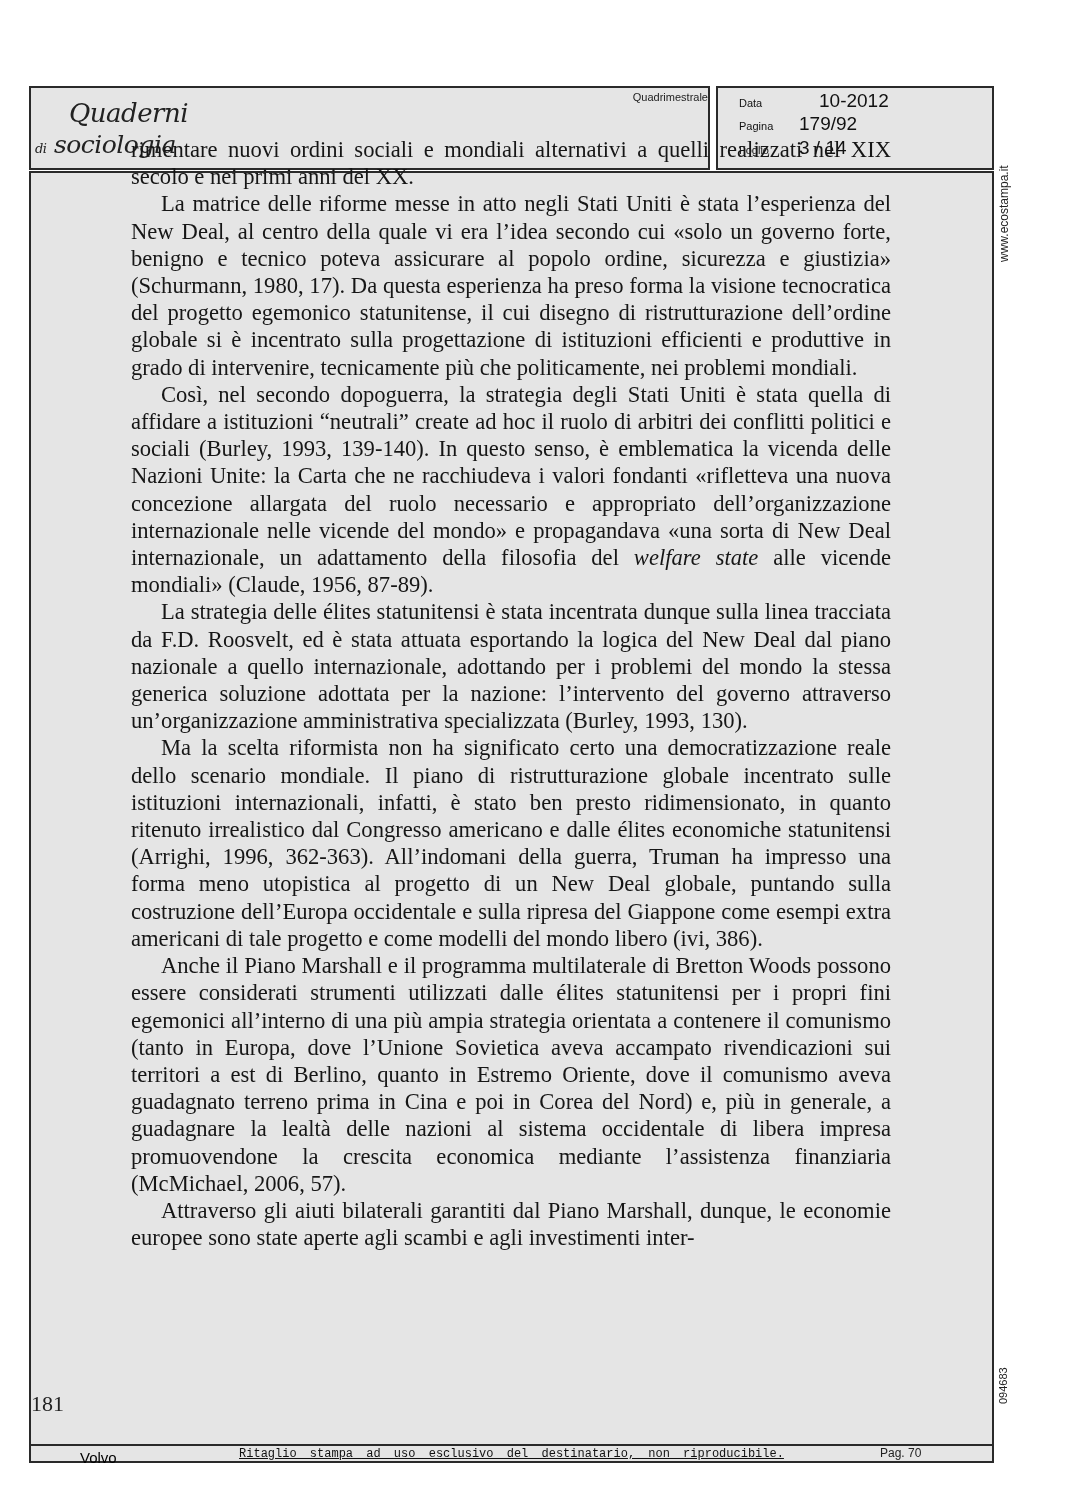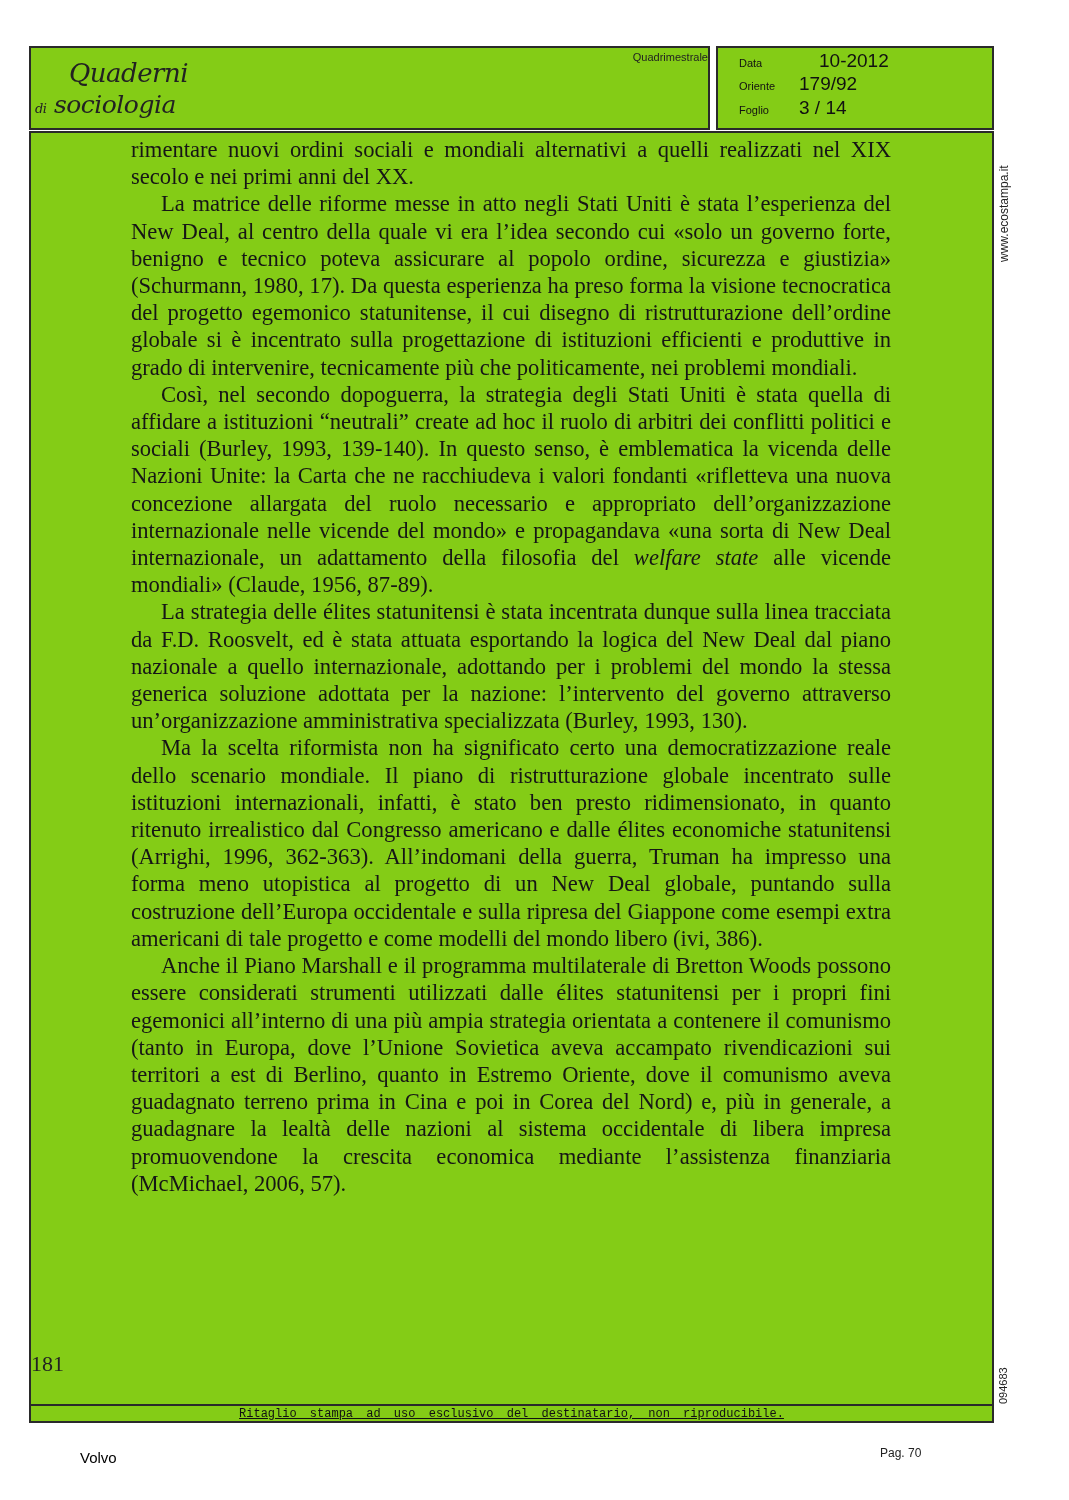--- a/index.html
+++ b/index.html
@@ -1,17 +1,17 @@
 <!DOCTYPE html>
 <html><head>
 <meta charset="utf-8">
 <style>
   html, body { margin: 0; padding: 0; background: #ffffff; }
   body { width: 1069px; height: 1500px; position: relative; overflow: hidden; color: #1a1a1a; }
-  .box { position: absolute; border: 2px solid #2a2a2a; box-sizing: border-box; background: #84cc16; }
+  .box { position: absolute; border: 2px solid #2a2a2a; box-sizing: border-box; background: #e5e5e5; margin-top: 40px; }
   #hdr-left { left: 29px; top: 46px; width: 681px; height: 84px; }
   #hdr-right { left: 716px; top: 46px; width: 278px; height: 84px; }
   #body-box { left: 29px; top: 131px; width: 965px; height: 1275px; }
   #foot-strip { left: 29px; top: 1404px; width: 965px; height: 19px; }
 
   .mag-title { position: absolute; font-family: "DejaVu Serif", "Liberation Serif", serif; font-style: italic; color: #222; }
   #mag-line1 { left: 38px; top: 10px; font-size: 26px; letter-spacing: -0.5px; }
   #mag-line2 { left: 4px; top: 42px; font-size: 25px; letter-spacing: -0.5px; }
   #mag-line2 .small { font-size: 13px; text-align: center; }
   #periodicity { position: absolute; right: 0; top: 3px; font-family: "Liberation Sans", sans-serif; font-size: 11px; color: #222; }
@@ -51,21 +51,21 @@
   <span class="mag-title" id="mag-line1">Quaderni</span>
   <span class="mag-title" id="mag-line2"><span class="small">di</span> <span>sociologia</span></span>
   <span id="periodicity">Quadrimestrale</span>
 </div>
 
 <div class="box" id="hdr-right">
   <div class="meta-row" id="row-data">
     <span class="meta-label">Data</span><span class="meta-value">10-2012</span>
   </div>
   <div class="meta-row" id="row-pagina">
-    <span class="meta-label">Oriente</span><span class="meta-value">179/92</span>
+    <span class="meta-label">Pagina</span><span class="meta-value">179/92</span>
   </div>
   <div class="meta-row" id="row-foglio">
     <span class="meta-label">Foglio</span><span class="meta-value">3 / 14</span>
   </div>
 </div>
 
 <div class="box" id="body-box">
   <div id="page-number" style="top:1218px;">181</div>
 </div>
 
@@ -73,19 +73,20 @@
   <div id="disclaimer">Ritaglio stampa ad uso esclusivo del destinatario, non riproducibile.</div>
 </div>
 
 <div id="text-col">
   <p class="cont">rimentare nuovi ordini sociali e mondiali alternativi a quelli realizzati nel XIX secolo e nei primi anni del XX.</p>
   <p>La matrice delle riforme messe in atto negli Stati Uniti è stata l’esperienza del New Deal, al centro della quale vi era l’idea secondo cui «solo un governo forte, benigno e tecnico poteva assicurare al popolo ordine, sicurezza e giustizia» (Schurmann, 1980, 17). Da questa esperienza ha preso forma la visione tecnocratica del progetto egemonico statunitense, il cui disegno di ristrutturazione dell’ordine globale si è incentrato sulla progettazione di istituzioni efficienti e produttive in grado di intervenire, tecnicamente più che politicamente, nei problemi mondiali.</p>
   <p><span>Così, nel secondo dopoguerra, la strategia degli Stati Uniti è stata quella di affidare a istituzioni “neutrali” create ad hoc il ruolo di arbitri dei conflitti politici e sociali (Burley, 1993, 139-140). In questo senso, è emblematica la vicenda delle Nazioni Unite: la Carta che ne racchiudeva i valori fondanti «rifletteva una nuova concezione allargata del ruolo necessario e appropriato dell’organizzazione internazionale nelle vicende del mondo» e propagandava «una sorta di New Deal internazionale, un adattamento della filosofia del </span><em>welfare state</em><span> alle vicende mondiali» (Claude, 1956, 87-89).</span></p>
   <p>La strategia delle élites statunitensi è stata incentrata dunque sulla linea tracciata da F.D. Roosvelt, ed è stata attuata esportando la logica del New Deal dal piano nazionale a quello internazionale, adottando per i problemi del mondo la stessa generica soluzione adottata per la nazione: l’intervento del governo attraverso un’organizzazione amministrativa specializzata (Burley, 1993, 130).</p>
   <p>Ma la scelta riformista non ha significato certo una democratizzazione reale dello scenario mondiale. Il piano di ristrutturazione globale incentrato sulle istituzioni internazionali, infatti, è stato ben presto ridimensionato, in quanto ritenuto irrealistico dal Congresso americano e dalle élites economiche statunitensi (Arrighi, 1996, 362-363). All’indomani della guerra, Truman ha impresso una forma meno utopistica al progetto di un New Deal globale, puntando sulla costruzione dell’Europa occidentale e sulla ripresa del Giappone come esempi extra americani di tale progetto e come modelli del mondo libero (ivi, 386).</p>
   <p>Anche il Piano Marshall e il programma multilaterale di Bretton Woods possono essere considerati strumenti utilizzati dalle élites statunitensi per i propri fini egemonici all’interno di una più ampia strategia orientata a contenere il comunismo (tanto in Europa, dove l’Unione Sovietica aveva accampato rivendicazioni sui territori a est di Berlino, quanto in Estremo Oriente, dove il comunismo aveva guadagnato terreno prima in Cina e poi in Corea del Nord) e, più in generale, a guadagnare la lealtà delle nazioni al sistema occidentale di libera impresa promuovendone la crescita economica mediante l’assistenza finanziaria (McMichael, 2006, 57).</p>
+  <p>Attraverso gli aiuti bilaterali garantiti dal Piano Marshall, dunque, le economie europee sono state aperte agli scambi e agli investimenti inter-</p>
 </div>
 
 <div class="vert" id="site">www.ecostampa.it</div>
 <div class="vert" id="code">094683</div>
 
 <div id="client">Volvo</div>
 <div id="pag">Pag. 70</div>
 
 </body></html>

